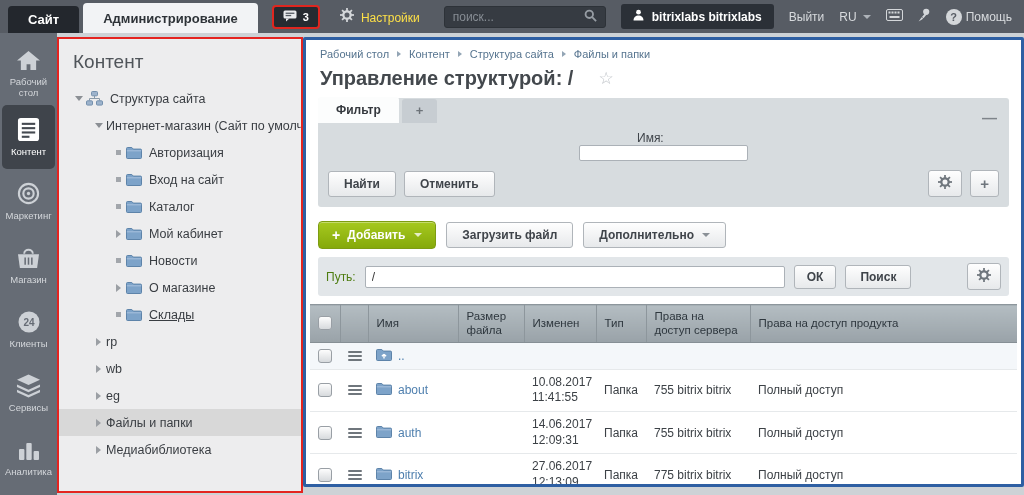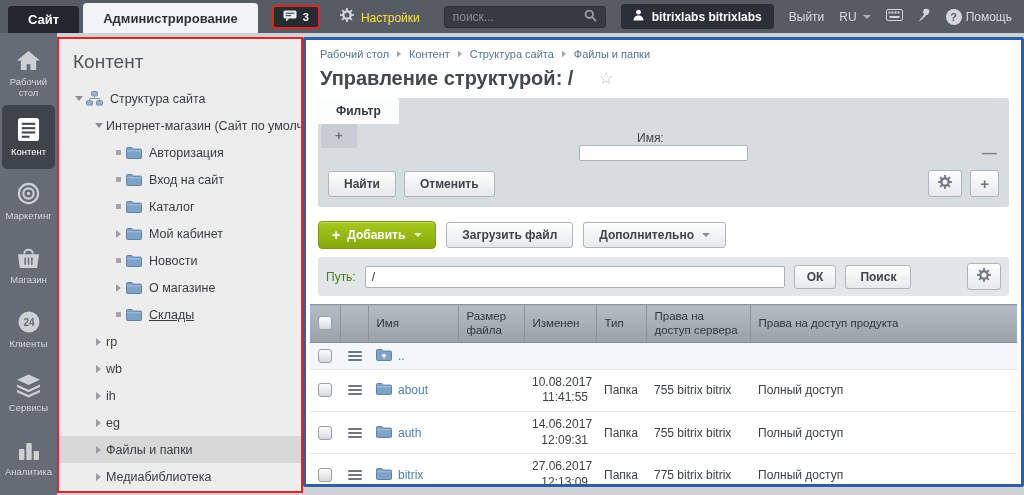--- a/index.html
+++ b/index.html
@@ -47,21 +47,21 @@
   
   .main { flex:1; height:450px; margin-top:4px; background:#fff; border:3px solid #2e5fa3; border-radius:2px; overflow:hidden; }
 
   .breadcrumb { padding:8px 14px 0; font-size:11px; color:#56748f; display:flex; align-items:center; gap:8px; }
   .crumb-sep { width:0;height:0;border-top:3.5px solid transparent;border-bottom:3.5px solid transparent;border-left:4.5px solid #93a5b5; }
   .page-title { margin:7px 14px 0; font-size:20px; font-weight:bold; color:#43484d; display:flex; align-items:center; gap:25px; }
   .fav-star { color:#bfc3c8; font-size:17px; font-weight:normal; }
 
   
   .filter { margin:8px 12px 0; background:#d7dcdf; border-radius:3px; }
-  .filter-tabs { display:flex; align-items:flex-start; height:25px; padding:0 8px 0 0;flex-direction:column; }
+  .filter-tabs { display:flex; align-items:flex-end; height:25px; padding:0 8px 0 0; }
   .ftab { background:#fcfdfd; border-radius:3px 3px 0 0; padding:6px 18px 6px; font-size:12px; font-weight:bold; color:#34383d; margin-left:0; }
   .ftab-add { background:#c7cdd2; border-radius:3px 3px 0 0; padding:4px 14px 5px; font-size:13px; font-weight:bold; color:#6d7379; margin-left:3px; }
   .fcollapse { margin-left:auto; color:#7e848a; font-size:15px; font-weight:bold; line-height:10px; padding:0 4px; }
   .filter-body { padding:8px 10px 10px; }
   .frow { display:flex; align-items:center; margin-bottom:9px;flex-direction:column; }
   .flabel { width:53px; font-size:12px; color:#3f444a; flex:none; }
   .tinput { height:22px; border:1px solid #abb1b7; border-radius:2px; background:#fff; padding:0 6px; font-size:12px; color:#333; outline:none; }
   .finput { flex:1; }
   .btn { background:linear-gradient(#fefefe,#e7e9eb); border:1px solid #b0b5ba; border-radius:3px; font-size:12px; font-weight:bold; color:#3f444a; padding:5px 15px; display:inline-flex; align-items:center; gap:6px; cursor:default; }
   .btn-sq { padding:4px 9px; color:#6f767d; }
@@ -86,21 +86,21 @@
   thead th { background:linear-gradient(#b4bdc2,#99a2a8); color:#2e373e; font-weight:normal; text-align:left; padding:4px 8px; border-right:1px solid #8d969c; border-top:1px solid #8d969c; border-bottom:1px solid #868f95; height:32px; vertical-align:middle; font-size:11.5px; line-height:1.25; }
   thead th:last-child { border-right:none; }
   tbody td { padding:5px 8px; border-bottom:1px solid #e6e9eb; color:#3c4146; vertical-align:middle; }
   tr.row-up td { background:#f4f7fa; height:26px; }
   tr.row-folder td { height:40px; }
   .checkbox { width:14px; height:14px; background:linear-gradient(#fdfdfd,#d7dadd); border:1px solid #999fa5; border-radius:3px; }
   .hamburger { width:14px; display:flex; flex-direction:column; gap:2px; }
   .hamburger span { height:2px; background:#6f767c; border-radius:1px; }
   .name-cell { display:flex; align-items:center; gap:6px; }
   .link-name { color:#4e7fae; }
-  .dt { line-height:1.3;text-align:right; }
+  .dt { line-height:1.3; }
   .col-cb { width:30px; } .col-menu { width:28px; } .col-name { width:90px; }
   .col-size { width:66px; } .col-mod { width:72px; } .col-type { width:50px; }
   .col-srv { width:104px; }
 </style>
 </head>
 <body>
 
 <div class="topbar">
   <div class="tab tab-site">Сайт</div>
   <div class="tab tab-admin">Администрирование</div>
@@ -375,26 +375,20 @@
         <div class="tree-item" style="padding-left: 32px;">
           <span class="expander">
             <span class="exp-closed"></span>
           </span>
           <span>wb</span>
         </div>
         <div class="tree-item" style="padding-left: 32px;">
           <span class="expander">
             <span class="exp-closed"></span>
           </span>
-          <span>ih</span>
-        </div>
-        <div class="tree-item" style="padding-left: 32px;">
-          <span class="expander">
-            <span class="exp-closed"></span>
-          </span>
           <span>eg</span>
         </div>
         <div class="tree-item selected" style="padding-left: 32px;">
           <span class="expander">
             <span class="exp-closed"></span>
           </span>
           <span>Файлы и папки</span>
         </div>
         <div class="tree-item" style="padding-left: 32px;">
           <span class="expander">

